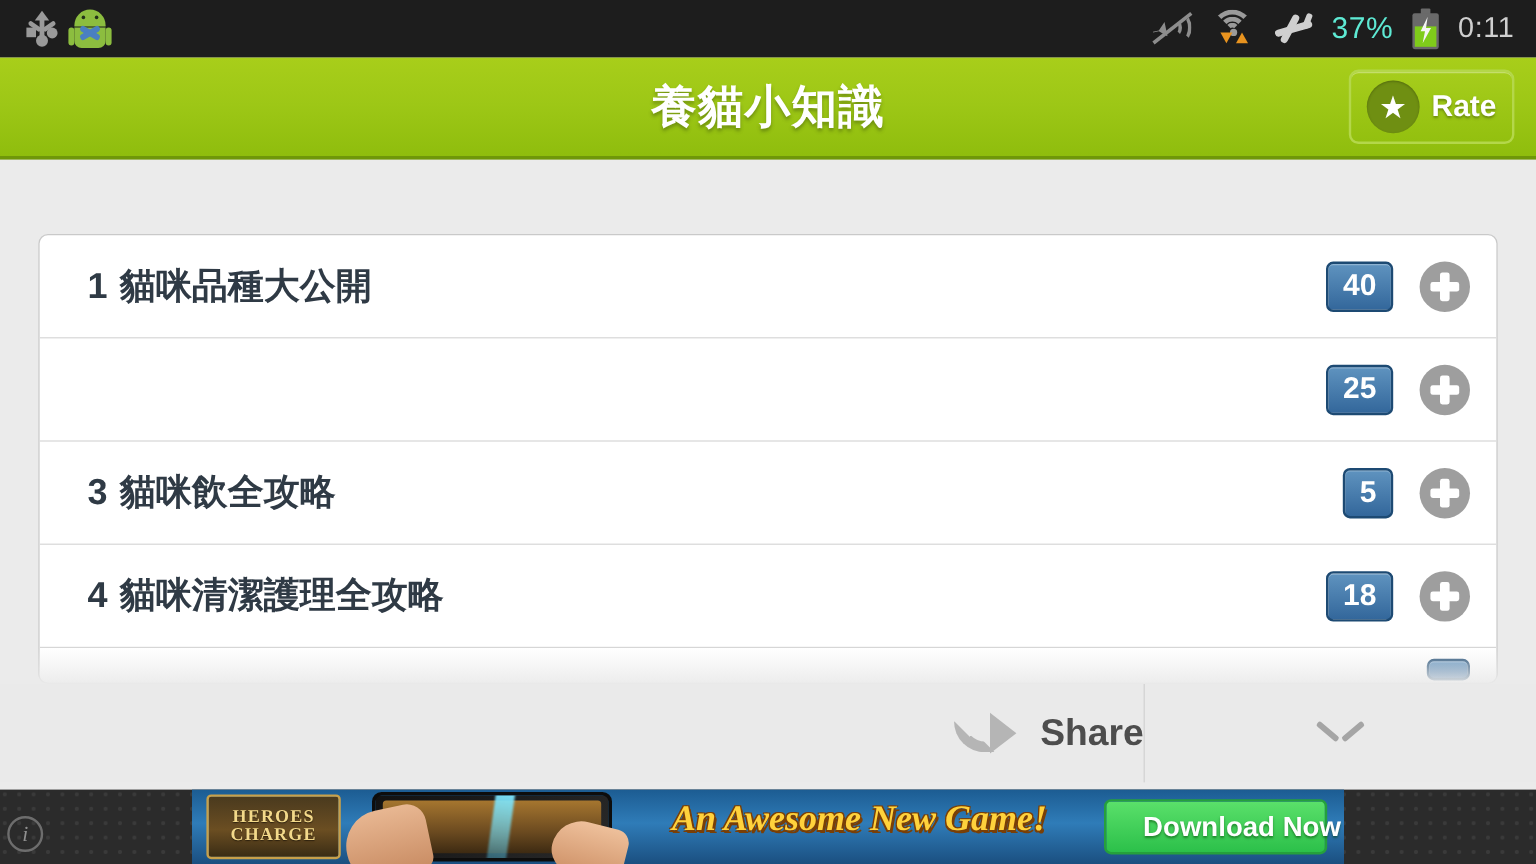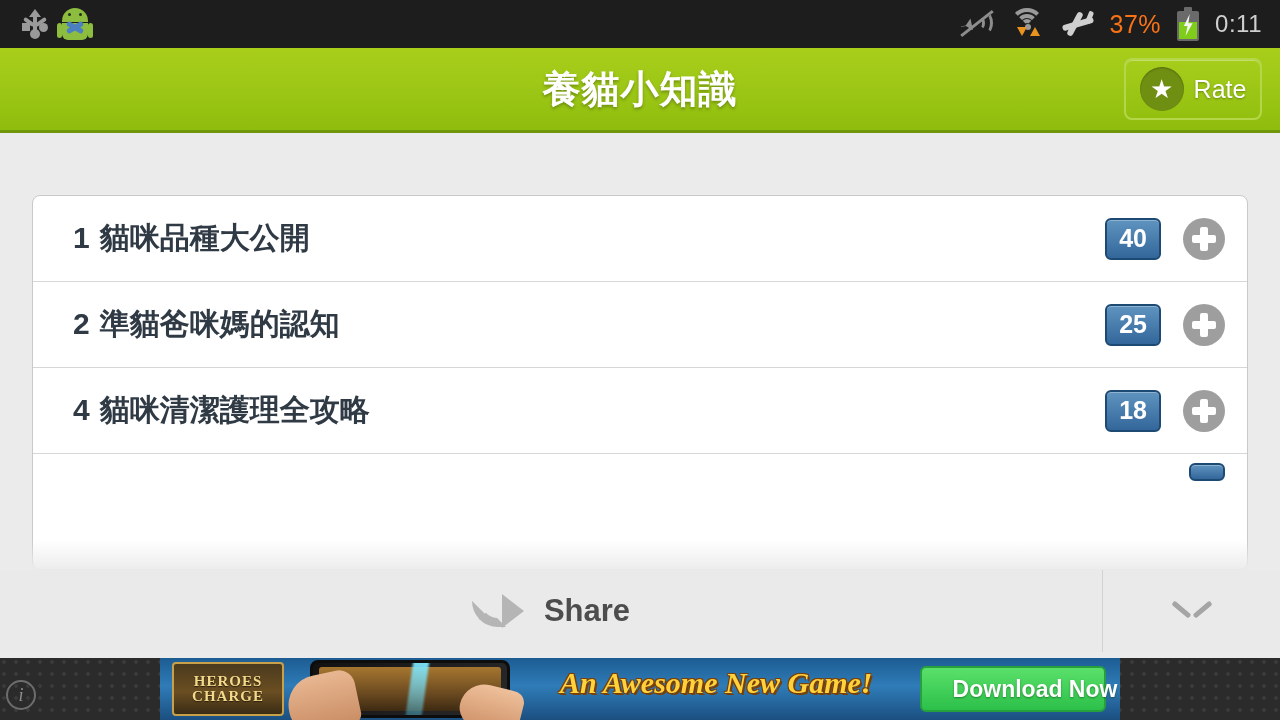--- a/index.html
+++ b/index.html
@@ -58,21 +58,21 @@
     border-left:5px solid transparent;border-right:5px solid transparent;border-top:9px solid #e8931f;}
   .wifi-icon .up{position:absolute;left:20px;top:20px;width:0;height:0;
     border-left:5px solid transparent;border-right:5px solid transparent;border-bottom:9px solid #e8931f;}
 
   .plane-icon{width:36px;height:30px;position:relative;}
   .plane-icon i{position:absolute;background:#cfcfcf;}
   .plane-icon .fus{left:2px;top:12px;width:32px;height:6px;border-radius:3px;transform:rotate(-16deg);}
   .plane-icon .wing{left:12px;top:2px;width:6px;height:26px;border-radius:3px;transform:rotate(28deg);}
   .plane-icon .tail{left:27px;top:2px;width:5px;height:13px;border-radius:2px;transform:rotate(22deg);}
 
-  .batt-pct{color:#f97316;font-size:25px;letter-spacing:0.5px;text-align:right;}
+  .batt-pct{color:#5eead4;font-size:25px;letter-spacing:0.5px;text-align:right;}
   .batt-icon{width:26px;height:34px;position:relative;}
   .batt-icon .shell{position:absolute;left:2px;top:4px;width:22px;height:30px;background:#6a6a6a;border-radius:2px;}
   .batt-icon .nub{position:absolute;left:9px;top:0px;width:8px;height:5px;background:#6a6a6a;border-radius:1px;}
   .batt-icon .fill{position:absolute;left:4px;bottom:2px;width:18px;height:17px;background:#7fcc1a;}
   .batt-icon .bolt{position:absolute;left:6px;top:7px;width:14px;height:22px;background:#f5f5f5;
     clip-path:polygon(62% 0%,20% 55%,46% 55%,32% 100%,82% 42%,52% 42%);}
   .clock{color:#cfcfcf;font-size:24px;letter-spacing:0.5px;}
 
   
   .appbar{
@@ -93,21 +93,21 @@
     border:2px solid #b4d74a; border-radius:8px;
     display:flex; align-items:center; justify-content:center; gap:10px;
     box-shadow:0 1px 0 rgba(255,255,255,.35) inset;
   }
   .star-badge{
     width:44px;height:44px;border-radius:50%;
     background:#6f8f12; display:flex;align-items:center;justify-content:center;
     box-shadow:0 1px 2px rgba(0,0,0,.25) inset;
   }
   .star-glyph{color:#fff;font-size:26px;line-height:1;}
-  .rate-label{color:#fff;font-size:25px;font-weight:normal;text-shadow:0 1px 2px rgba(60,80,10,.5);}
+  .rate-label{color:#fff;font-size:25px;font-weight:bold;text-shadow:0 1px 2px rgba(60,80,10,.5);}
 
   
   .listwrap{
     position:absolute; top:195px; left:32px; width:1216px; height:375px;
     background:#ffffff;
     border:1px solid #c9c9c9; border-radius:8px;
     overflow:hidden;
   }
   .row{
     height:86px; display:flex; align-items:center;
@@ -142,21 +142,21 @@
     background:linear-gradient(180deg,rgba(255,255,255,0) 0%,rgba(235,235,235,.95) 100%);
     pointer-events:none;
   }
 
   
   .sharebar{
     position:absolute; left:0; top:570px; width:1280px; height:82px;
     background:#eaeaea; display:flex; align-items:center;
   }
   .share-main{
-    width:1103px; height:82px; display:flex;align-items:center;justify-content:center;gap:20px;
+    width:954px; height:82px; display:flex;align-items:center;justify-content:flex-end;gap:20px;
     border-right:1px solid #d2d2d2;
   }
   .share-icon{ width:52px;height:40px; position:relative; }
   .share-icon .curve{
     position:absolute; left:0; top:10px; width:34px;height:26px;
     border:9px solid #b5b5b5; border-radius:0 0 0 26px;
     border-top-color:transparent;border-right-color:transparent;
   }
   .share-icon .head{
     position:absolute; right:0; top:3px; width:0;height:0;
@@ -317,32 +317,41 @@
     <div class="row-right">
       <div class="badge">40</div>
       <div class="plus-btn">
           <div class="h"></div>
           <div class="v"></div>
         </div>
     </div>
   </div>
 
   <div class="row">
-    <div class="row-title">
-      <span class="num">2</span><span>準貓爸咪媽的認知</span>
-    </div>
     <div class="row-right">
       <div class="badge">25</div>
       <div class="plus-btn">
           <div class="h"></div>
           <div class="v"></div>
         </div>
     </div>
   </div>
 
+  <div class="row">
+    <div class="row-title">
+      <span class="num">3</span><span>貓咪飲全攻略</span>
+    </div>
+    <div class="row-right">
+      <div class="badge">5</div>
+      <div class="plus-btn">
+          <div class="h"></div>
+          <div class="v"></div>
+        </div>
+    </div>
+  </div>
 
   <div class="row">
     <div class="row-title">
       <span class="num">4</span><span>貓咪清潔護理全攻略</span>
     </div>
     <div class="row-right">
       <div class="badge">18</div>
       <div class="plus-btn">
           <div class="h"></div>
           <div class="v"></div>

